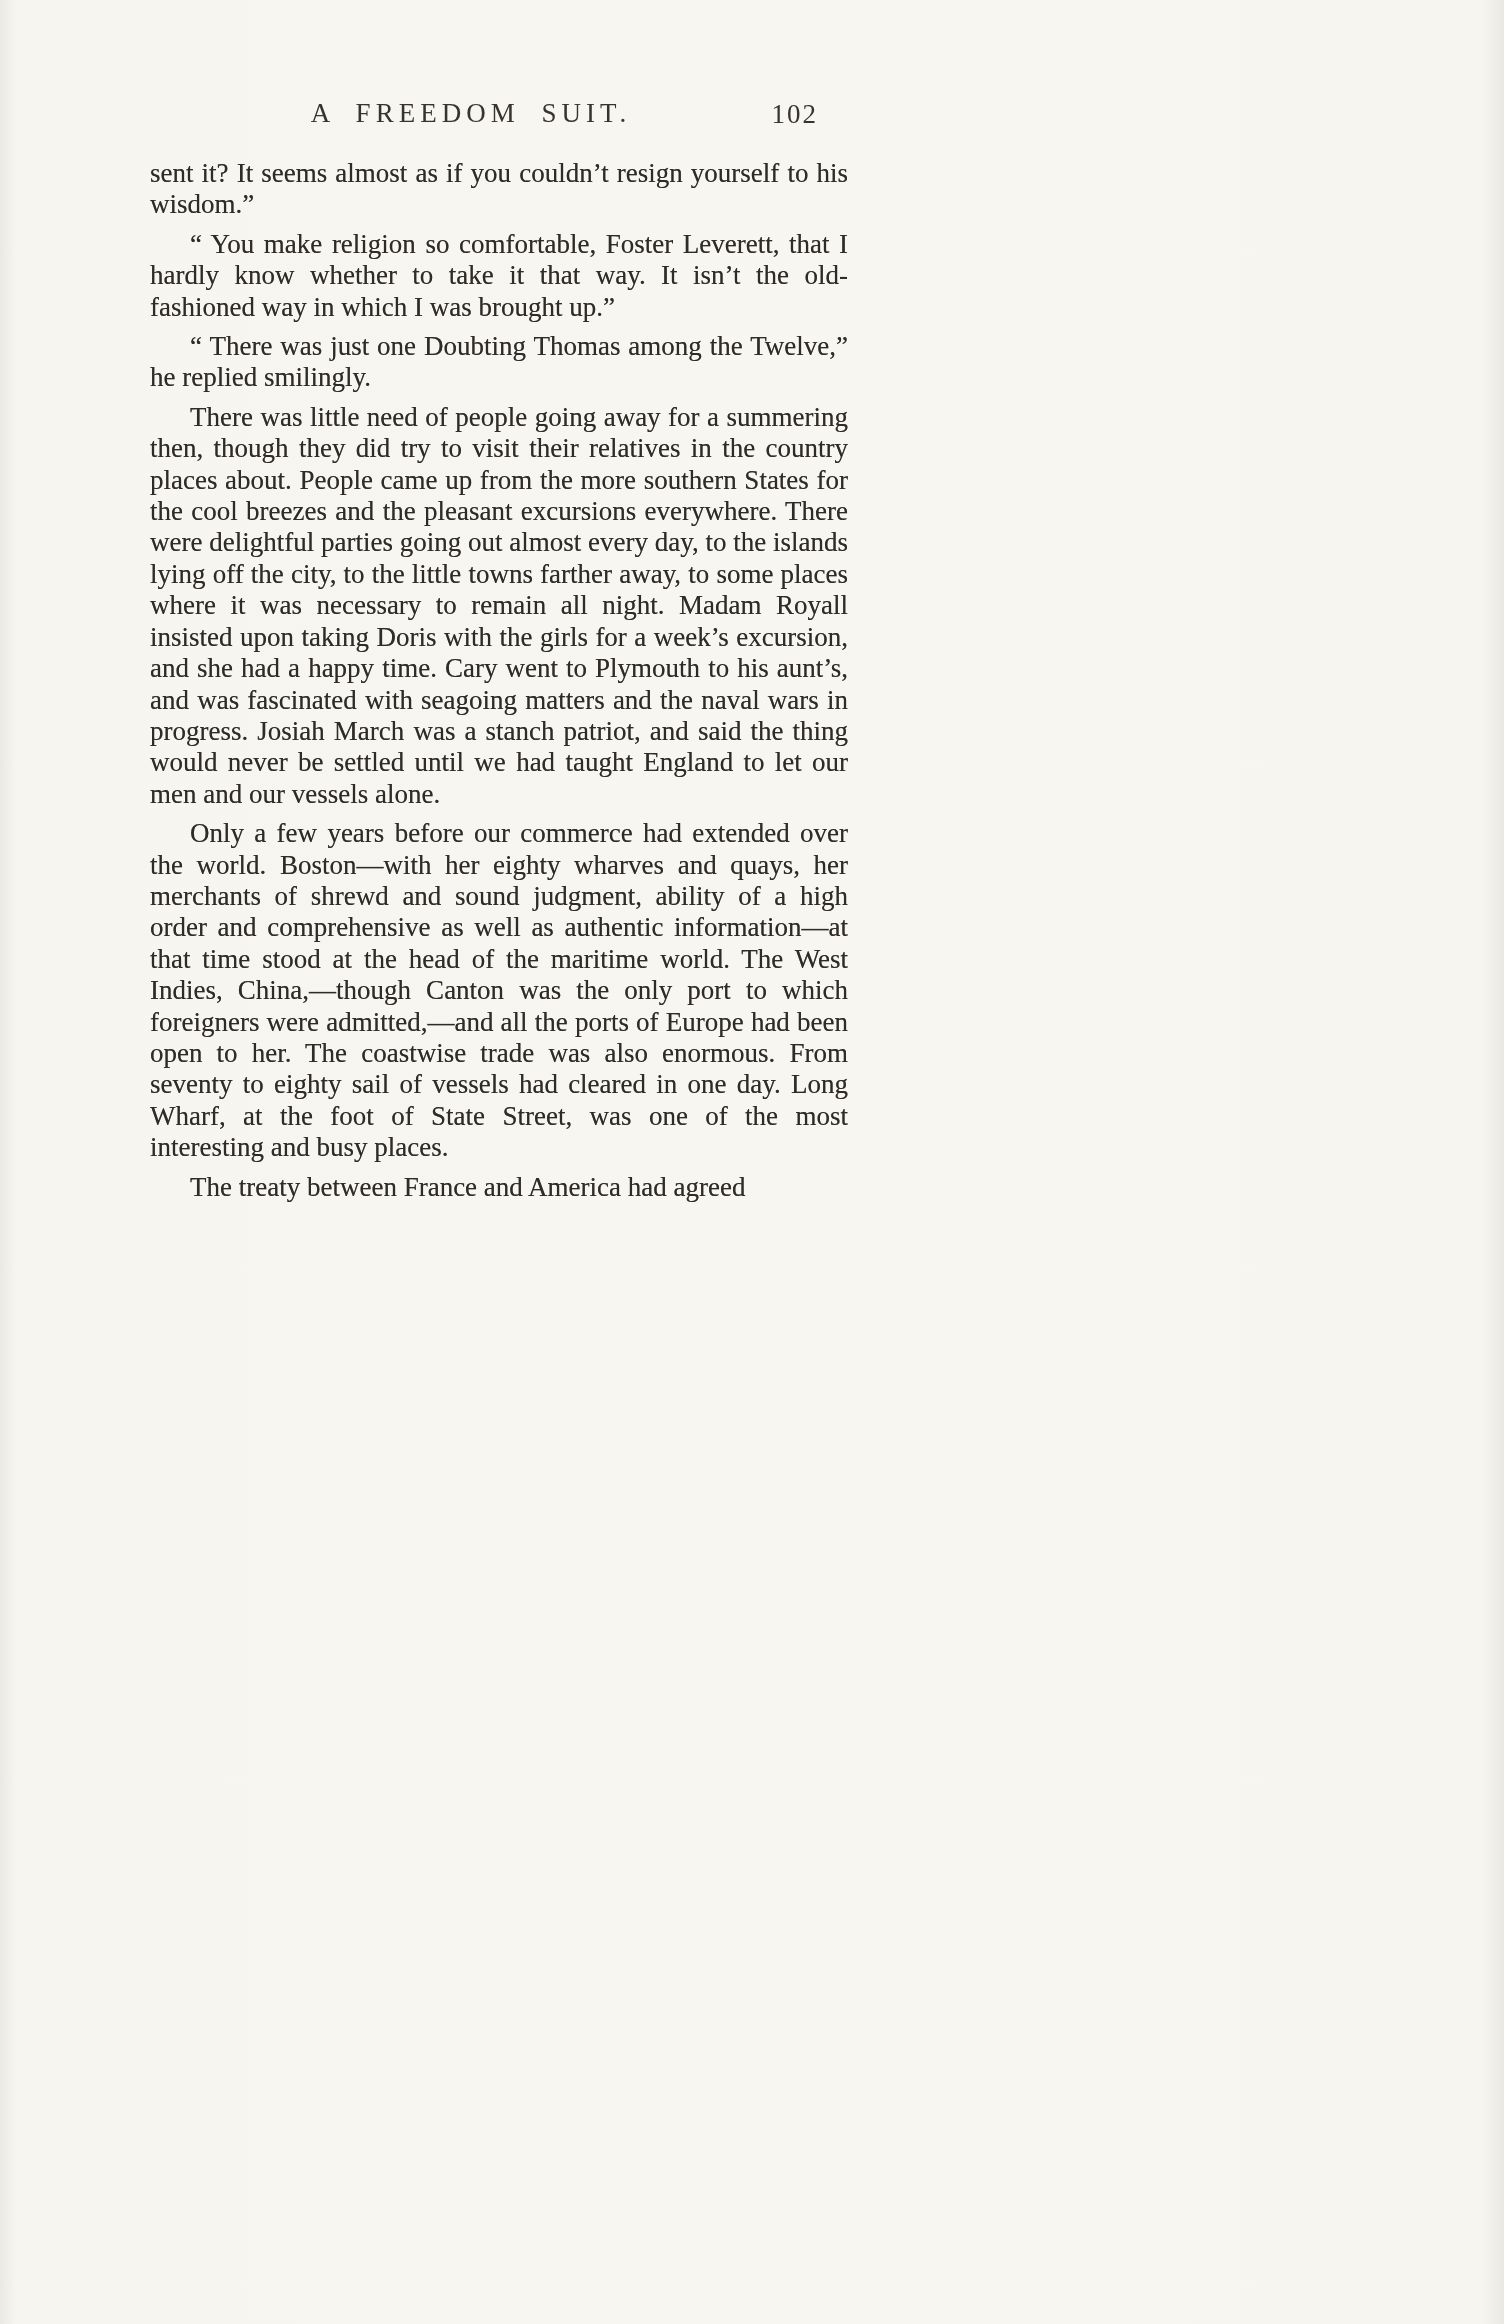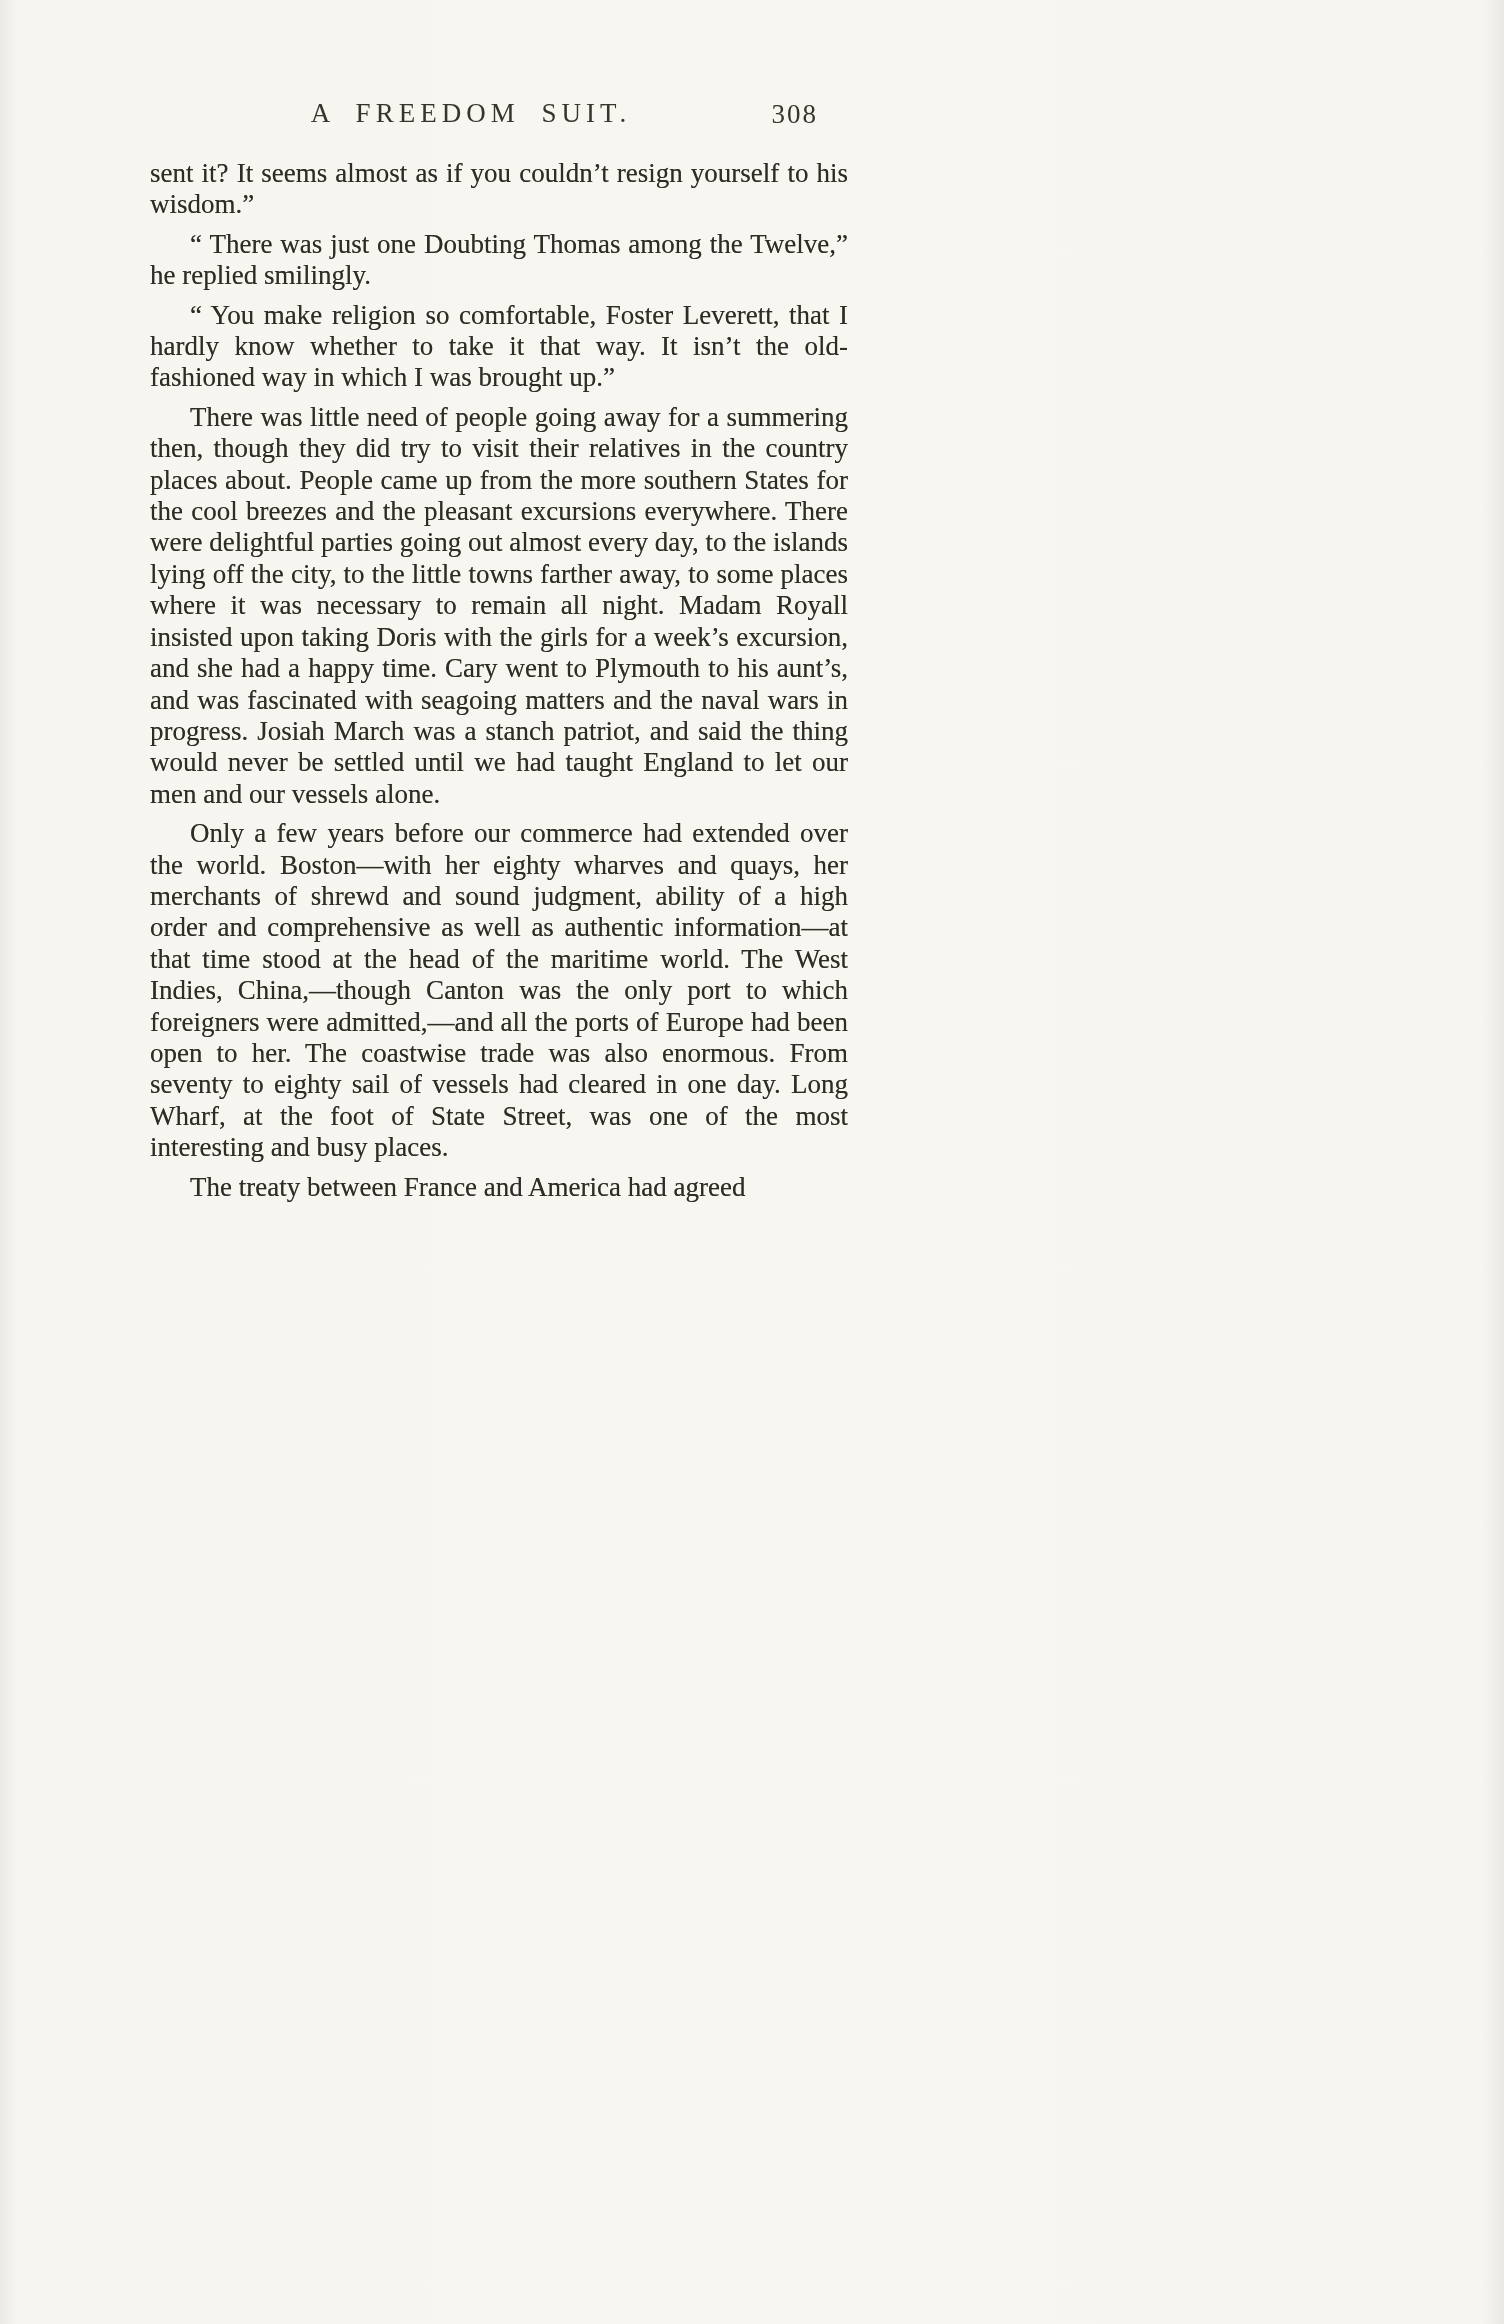--- a/index.html
+++ b/index.html
@@ -70,26 +70,26 @@
   }
 </style>
 </head>
 <body>
 
 <div class="page">
   <div class="content">
 
     <div class="page-header">
       <span class="header-title">A FREEDOM SUIT.</span>
-      <span class="page-number">308</span>
+      <span class="page-number">102</span>
     </div>
 
     <div class="page-body">
       <p class="no-indent">sent it? It seems almost as if you couldn’t resign yourself to his wisdom.”</p>
+      <p>“ You make religion so comfortable, Foster Leverett, that I hardly know whether to take it that way. It isn’t the old-fashioned way in which I was brought up.”</p>
       <p>“ There was just one Doubting Thomas among the Twelve,” he replied smilingly.</p>
-      <p>“ You make religion so comfortable, Foster Leverett, that I hardly know whether to take it that way. It isn’t the old-fashioned way in which I was brought up.”</p>
       <p>There was little need of people going away for a summering then, though they did try to visit their relatives in the country places about. People came up from the more southern States for the cool breezes and the pleasant excursions everywhere. There were delightful parties going out almost every day, to the islands lying off the city, to the little towns farther away, to some places where it was necessary to remain all night. Madam Royall insisted upon taking Doris with the girls for a week’s excursion, and she had a happy time. Cary went to Plymouth to his aunt’s, and was fascinated with seagoing matters and the naval wars in progress. Josiah March was a stanch patriot, and said the thing would never be settled until we had taught England to let our men and our vessels alone.</p>
       <p>Only a few years before our commerce had extended over the world. Boston—with her eighty wharves and quays, her merchants of shrewd and sound judgment, ability of a high order and comprehensive as well as authentic information—at that time stood at the head of the maritime world. The West Indies, China,—though Canton was the only port to which foreigners were admitted,—and all the ports of Europe had been open to her. The coastwise trade was also enormous. From seventy to eighty sail of vessels had cleared in one day. Long Wharf, at the foot of State Street, was one of the most interesting and busy places.</p>
       <p>The treaty between France and America had agreed</p>
     </div>
 
   </div>
 </div>
 
 </body></html>

